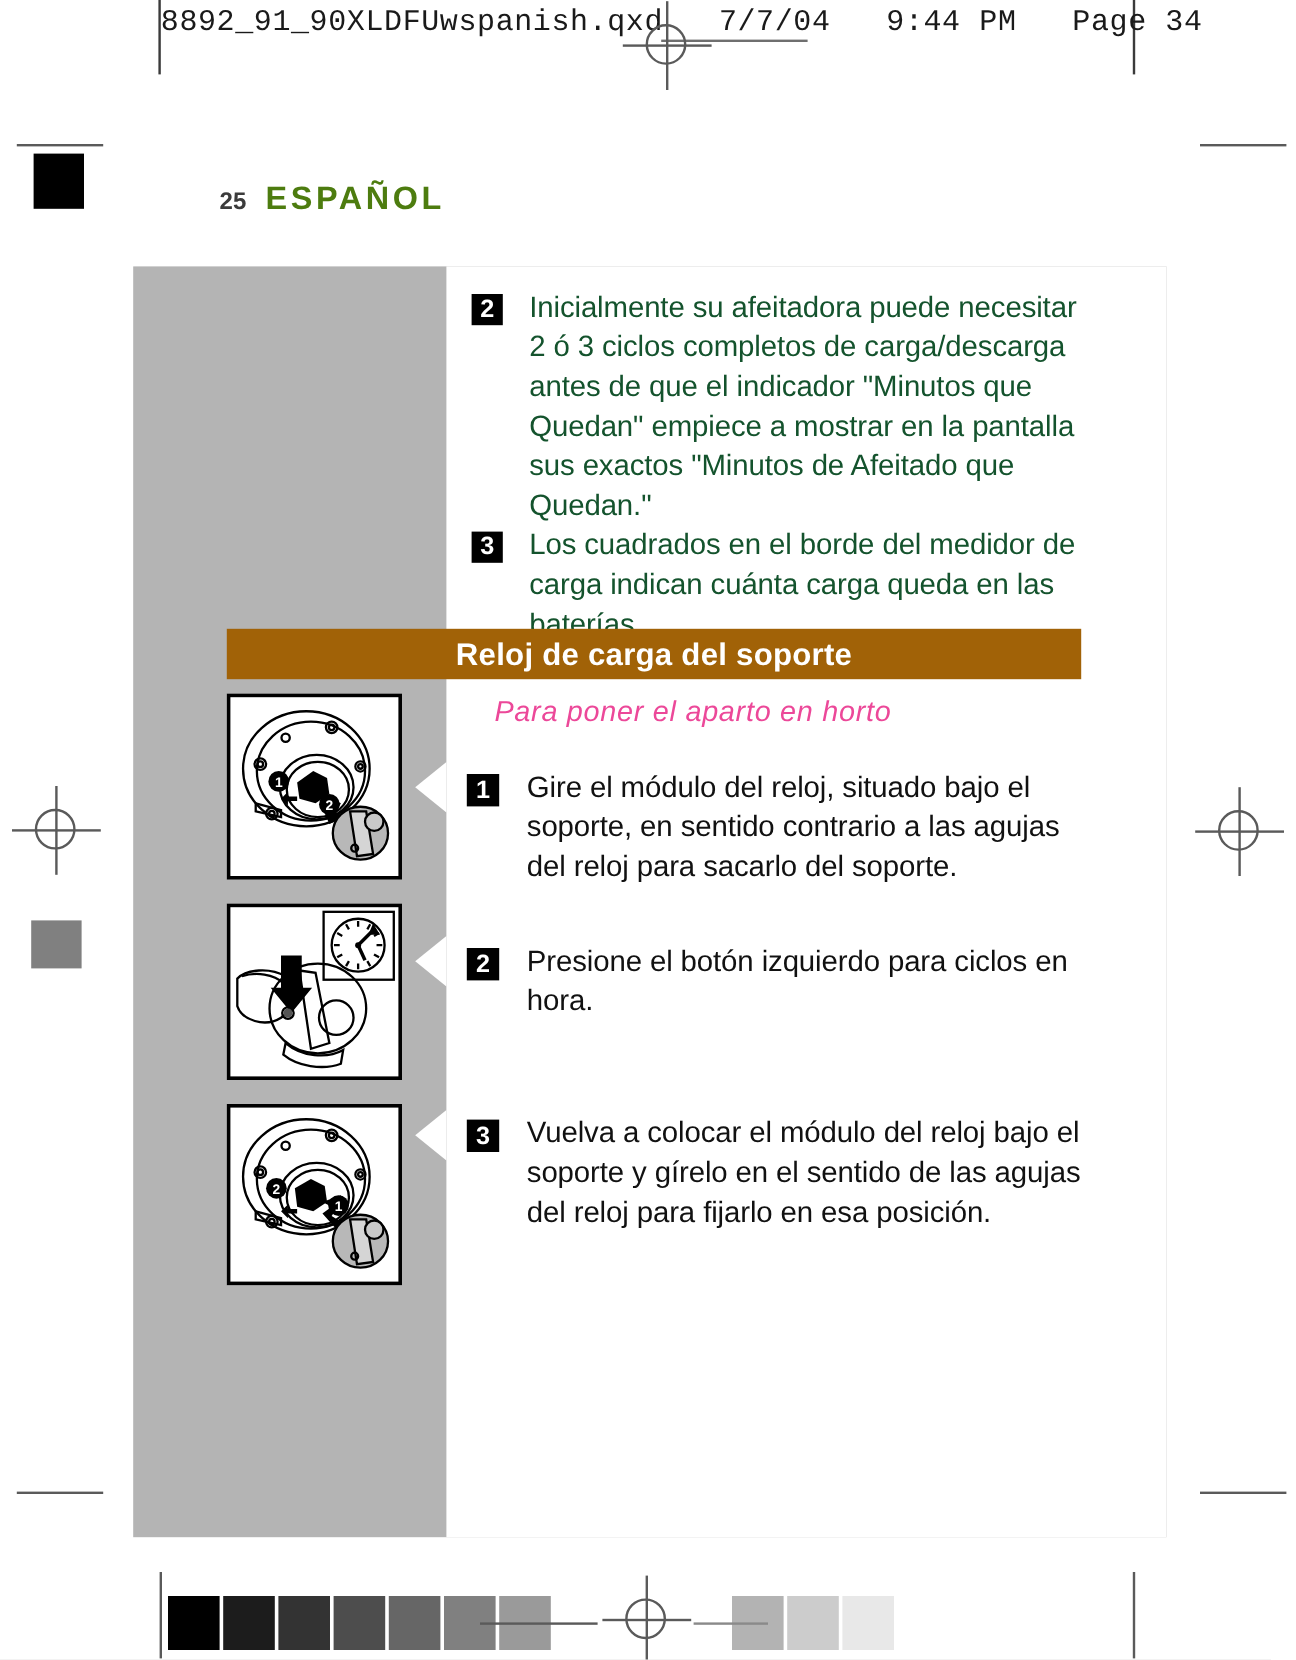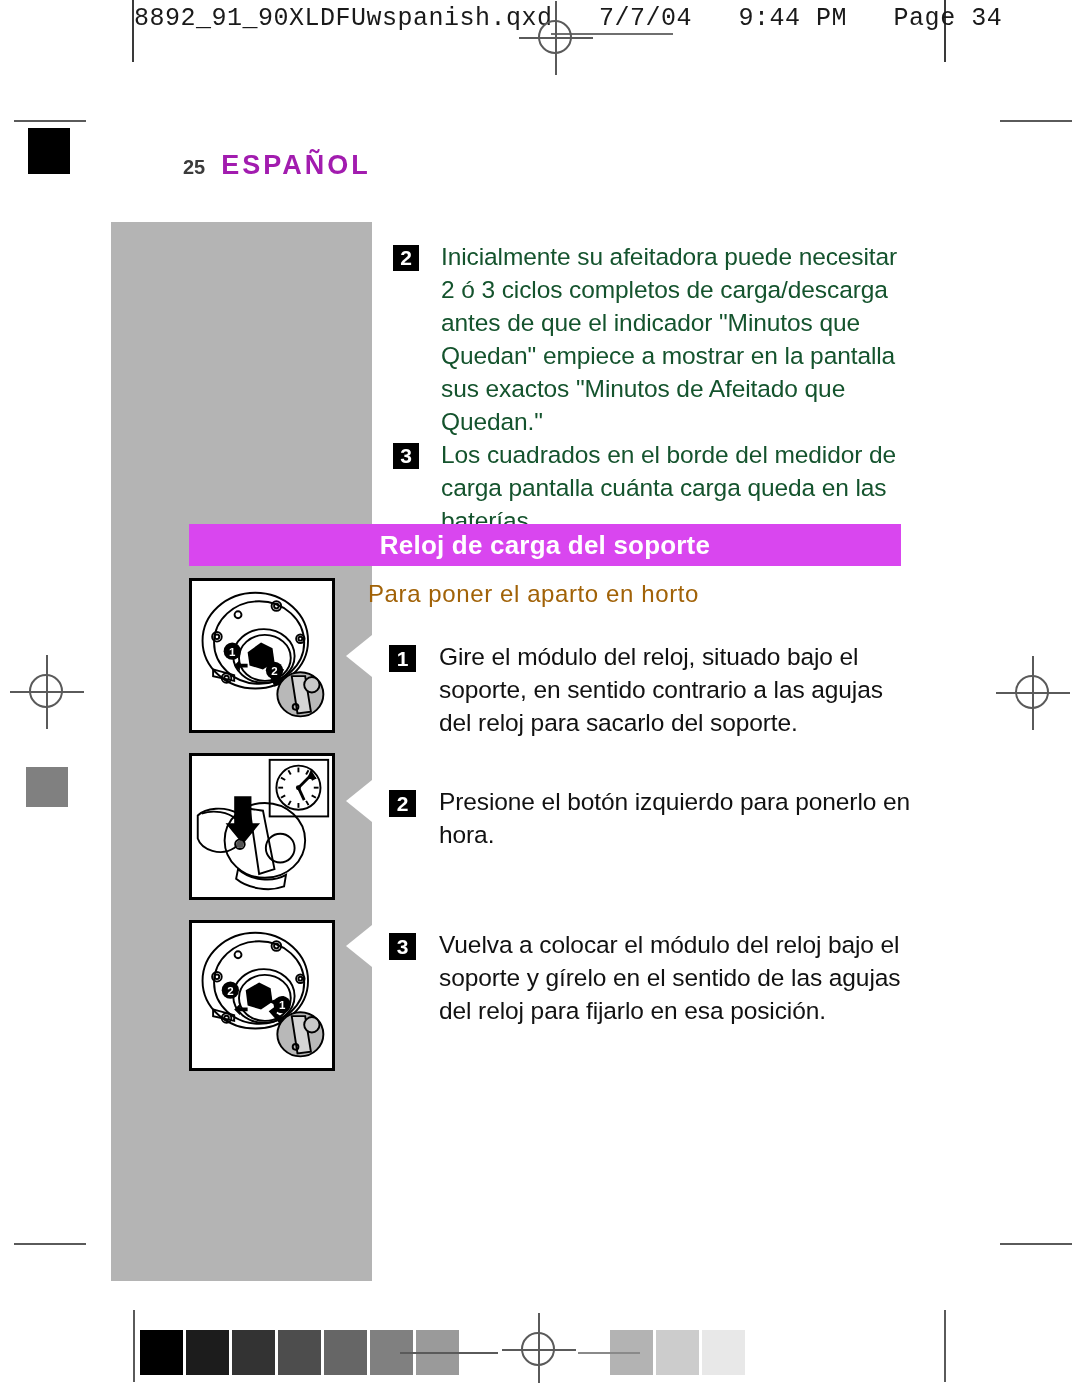--- a/index.html
+++ b/index.html
@@ -93,21 +93,21 @@
   }
   #page-heading .folio {
     font-size: 20px;
     font-weight: bold;
     color: #3b3b3b;
     letter-spacing: 0px;
   }
   #page-heading .lang {
     font-size: 27px;
     font-weight: bold;
-    color: #a21caf;
+    color: #4d7c0f;
     letter-spacing: 3px;
   }
 
   
   #content-panel {
     position: absolute;
     left: 111px;
     top: 222px;
     width: 861px;
     height: 1059px;
@@ -164,40 +164,41 @@
     letter-spacing: -0.1px;
   }
 
   
   #section-banner {
     position: absolute;
     left: 189px;
     top: 524px;
     width: 712px;
     height: 42px;
-    background: #d946ef;
+    background: #a16207;
     display: flex;
     align-items: center;
     justify-content: center;
   }
   #section-banner .banner-title {
     color: #ffffff;
     font-size: 26px;
     font-weight: bold;
     letter-spacing: 0.2px;
   }
 
   
   #proc-lead {
     position: absolute;
-    left: 368px;
+    left: 412px;
     top: 580px;
     font-size: 24px;
-    color: #a16207;
+    color: #ec4899;
     letter-spacing: 0.6px;
+    font-style: italic;
   }
   .step-row {
     position: absolute;
     left: 389px;
     width: 525px;
     display: flex;
     align-items: flex-start;
   }
   .step-badge {
     flex: 0 0 auto;
@@ -288,39 +289,39 @@
 
 <div class="num-list" style="top:240px;">
 
   <div class="li-row">
     <div class="num-badge">2</div>
     <div class="li-text">Inicialmente su afeitadora puede necesitar 2 ó 3 ciclos completos de carga/descarga antes de que el indicador "Minutos que Quedan" empiece a mostrar en la pantalla sus exactos "Minutos de Afeitado que Quedan."</div>
   </div>
 
   <div class="li-row">
     <div class="num-badge">3</div>
-    <div class="li-text">Los cuadrados en el borde del medidor de carga pantalla cuánta carga queda en las baterías.</div>
+    <div class="li-text">Los cuadrados en el borde del medidor de carga indican cuánta carga queda en las baterías.</div>
   </div>
 
 </div>
 
 <div id="section-banner">
   <span class="banner-title">Reloj de carga del soporte</span>
 </div>
 
 <div id="proc-lead">Para poner el aparto en horto</div>
 
 <div class="step-row" style="top:640px;">
   <div class="step-badge">1</div>
   <div class="step-text">Gire el módulo del reloj, situado bajo el soporte, en sentido contrario a las agujas del reloj para sacarlo del soporte.</div>
 </div>
 
 <div class="step-row" style="top:785px;">
   <div class="step-badge">2</div>
-  <div class="step-text">Presione el botón izquierdo para ponerlo en hora.</div>
+  <div class="step-text">Presione el botón izquierdo para ciclos en hora.</div>
 </div>
 
 <div class="step-row" style="top:928px;">
   <div class="step-badge">3</div>
   <div class="step-text">Vuelva a colocar el módulo del reloj bajo el soporte y gírelo en el sentido de las agujas del reloj para fijarlo en esa posición.</div>
 </div>
 
 <div class="figure" style="left:189px; top:578px; width:146px; height:155px;">
   <svg viewBox="0 0 146 155" width="100%" height="100%">
     <g fill="none" stroke="#000" stroke-width="2">

